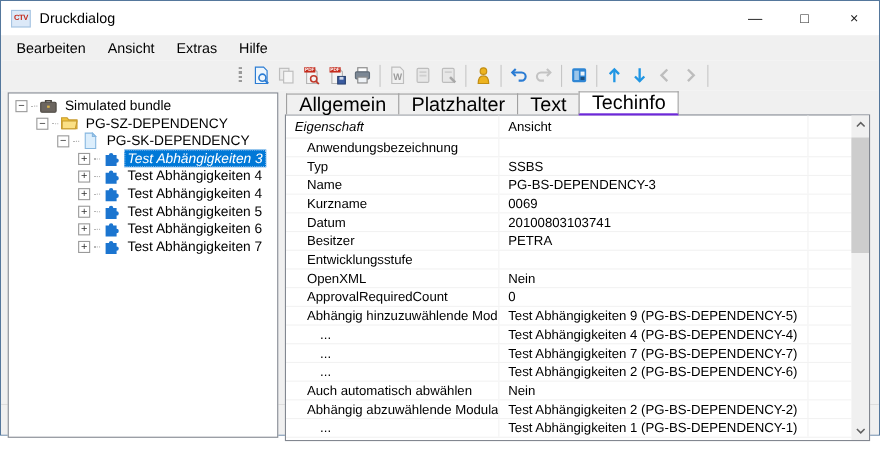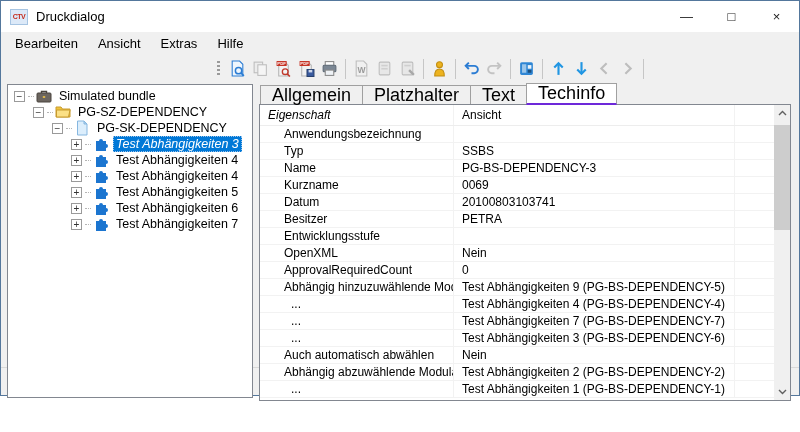--- a/index.html
+++ b/index.html
@@ -67,21 +67,21 @@
     display:flex; align-items:center; margin-right:-1px; color:#000;
   }
   .tab.active { height:22px; background:#fff; margin-left:0; border-bottom:2px solid #6d28d9; margin-bottom:-1px; }
   .panel {
     position:absolute; left:0; top:22px; width:532px; height:297px;
     background:#fff; border:1px solid #828790;
   }
   .grid { position:absolute; left:0; top:0; right:16px; bottom:0; font-size:12px; color:#000; }
   .grow { display:flex; height:17px; align-items:center; border-bottom:1px solid #f2f2f2; }
   .grow.header { height:21px; border-bottom:1px solid #ededed; }
-  .c1 { width:193px; padding-left:24px; white-space:nowrap; overflow:hidden; }
+  .c1 { width:193px; padding-left:19px; white-space:nowrap; overflow:hidden; }
   .grow.header .c1 { padding-left:8px;font-style:italic; }
   .c1.deep { padding-left:31px; }
   .c2 { width:281px; padding-left:8px; border-left:1px solid #f2f2f2; white-space:nowrap; overflow:hidden; align-self:stretch; display:flex; align-items:center; }
   .c3 { flex:1; border-left:1px solid #f2f2f2; align-self:stretch; }
   
   .vscroll { position:absolute; right:0; top:0; bottom:0; width:16px; background:#f0f0f0; }
   .sarrow { position:absolute; left:0; width:16px; height:16px; display:flex; align-items:center; justify-content:center; }
   .sarrow.up { top:0; } .sarrow.down { bottom:0; }
   .sthumb { position:absolute; left:0; top:20px; width:16px; height:105px; background:#cdcdcd; }
   
@@ -407,21 +407,21 @@
               <div class="c2">Test Abhängigkeiten 4 (PG-BS-DEPENDENCY-4)</div>
               <div class="c3"></div>
             </div>
           <div class="grow">
               <div class="c1 deep">...</div>
               <div class="c2">Test Abhängigkeiten 7 (PG-BS-DEPENDENCY-7)</div>
               <div class="c3"></div>
             </div>
           <div class="grow">
               <div class="c1 deep">...</div>
-              <div class="c2">Test Abhängigkeiten 3 (PG-BS-DEPENDENCY-6)</div>
+              <div class="c2">Test Abhängigkeiten 2 (PG-BS-DEPENDENCY-6)</div>
               <div class="c3"></div>
             </div>
           <div class="grow">
               <div class="c1">Auch automatisch abwählen</div>
               <div class="c2">Nein</div>
               <div class="c3"></div>
             </div>
           <div class="grow">
               <div class="c1">Abhängig abzuwählende Modula...</div>
               <div class="c2">Test Abhängigkeiten 2 (PG-BS-DEPENDENCY-2)</div>

